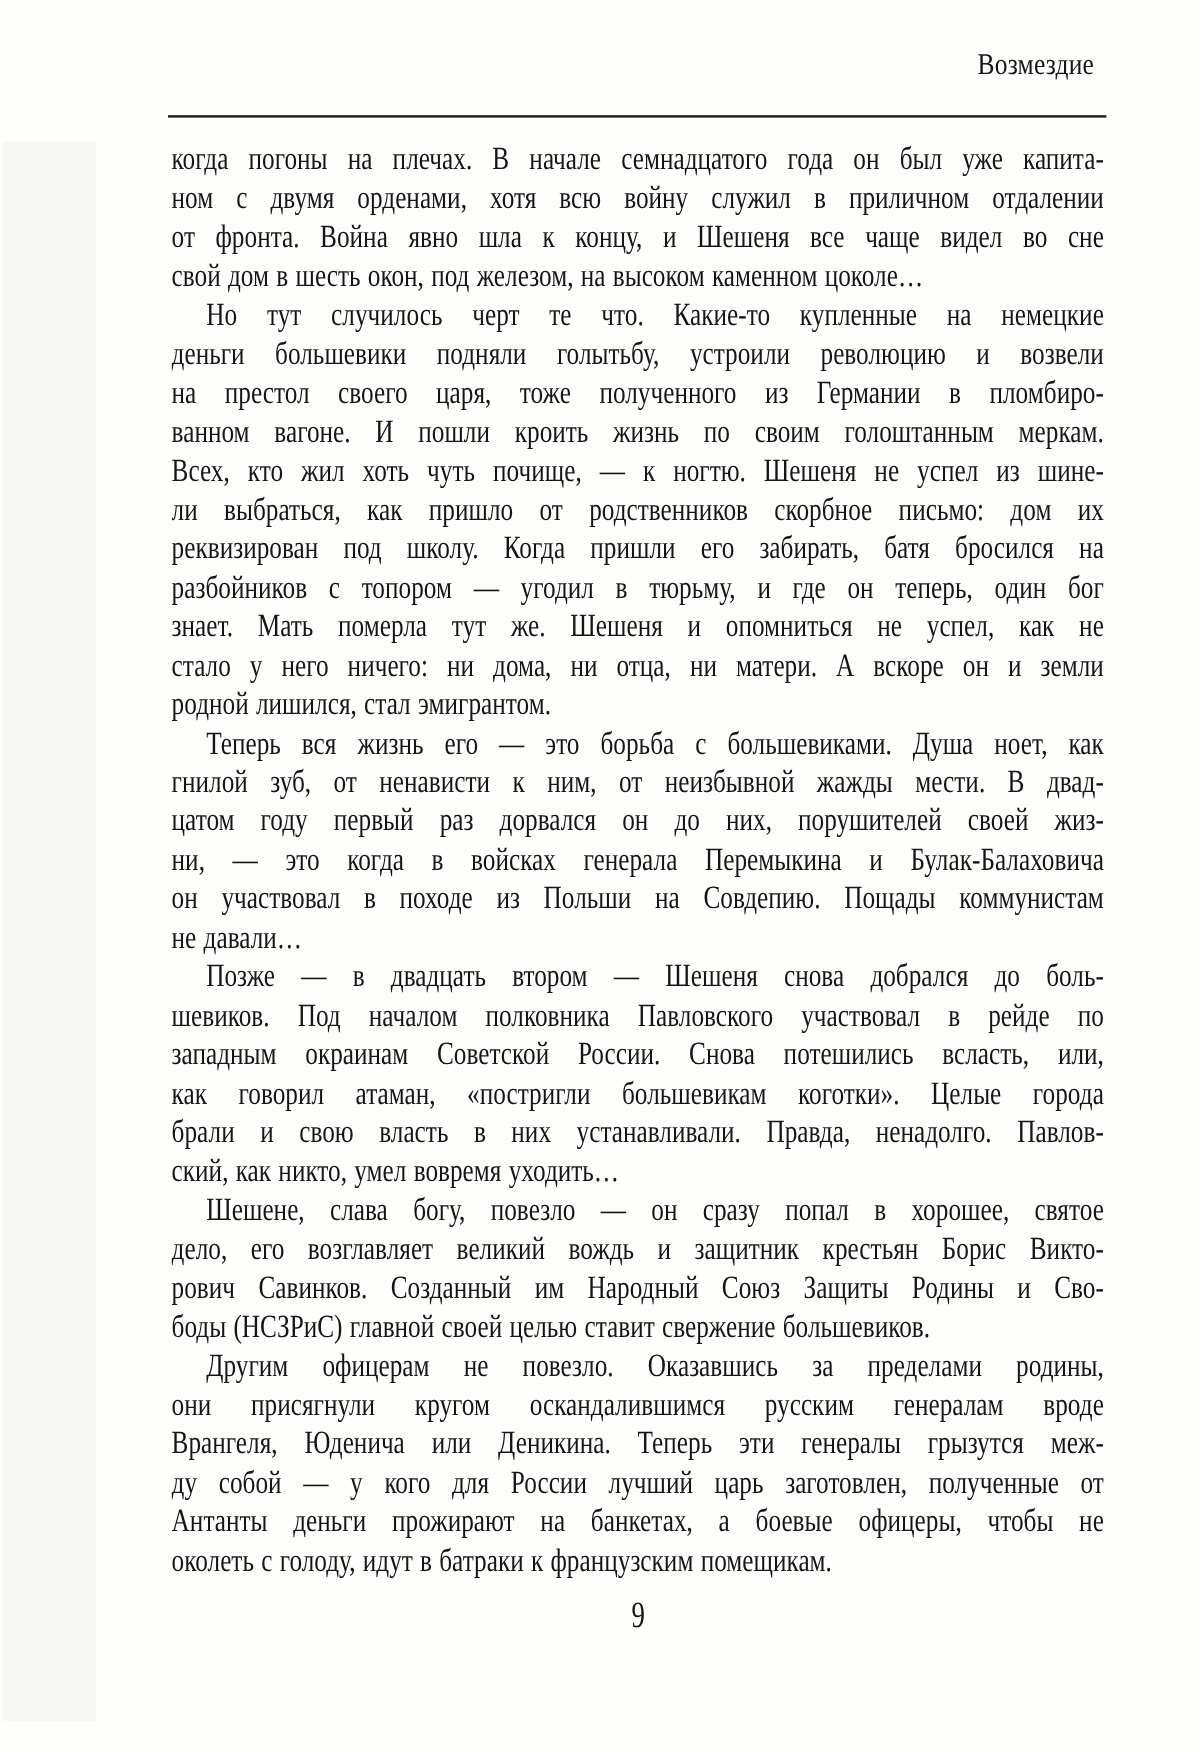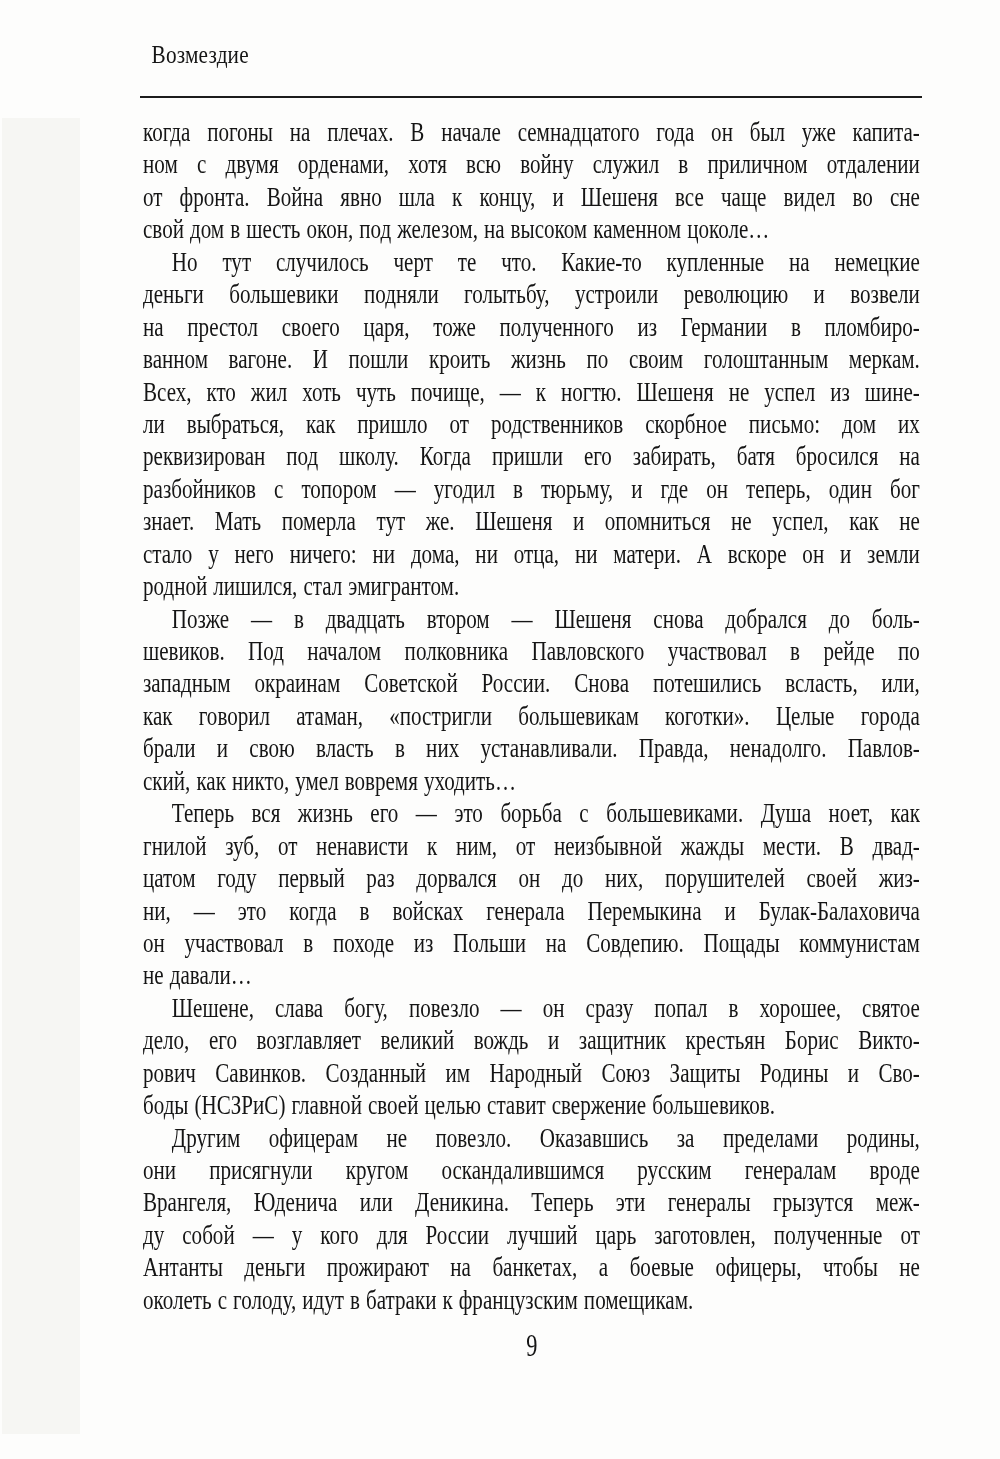--- a/index.html
+++ b/index.html
@@ -18,21 +18,21 @@
     top: 118px;
     width: 78px;
     height: 1316px;
     background: #f6f6f3;
   }
   .header-title {
     position: absolute;
     left: 143px;
     top: 40px;
     width: 777px;
-    text-align: left;
+    text-align: right;
     font-size: 25px;
     line-height: 30px;
     letter-spacing: 0.2px;
   }
   .header-title .squeeze {
     display: inline-block;
     transform: scaleX(0.85);
   }
   .header-rule {
     position: absolute;
@@ -106,34 +106,34 @@
         <div class="tline">ванном вагоне. И пошли кроить жизнь по своим голоштанным меркам.</div>
         <div class="tline">Всех, кто жил хоть чуть почище, — к ногтю. Шешеня не успел из шине-</div>
         <div class="tline">ли выбраться, как пришло от родственников скорбное письмо: дом их</div>
         <div class="tline">реквизирован под школу. Когда пришли его забирать, батя бросился на</div>
         <div class="tline">разбойников с топором — угодил в тюрьму, и где он теперь, один бог</div>
         <div class="tline">знает. Мать померла тут же. Шешеня и опомниться не успел, как не</div>
         <div class="tline">стало у него ничего: ни дома, ни отца, ни матери. А вскоре он и земли</div>
         <div class="tline lastline">родной лишился, стал эмигрантом.</div>
       </div>
       <div class="para">
+        <div class="tline firstline">Теперь вся жизнь его — это борьба с большевиками. Душа ноет, как</div>
+        <div class="tline">гнилой зуб, от ненависти к ним, от неизбывной жажды мести. В двад-</div>
+        <div class="tline">цатом году первый раз дорвался он до них, порушителей своей жиз-</div>
+        <div class="tline">ни, — это когда в войсках генерала Перемыкина и Булак-Балаховича</div>
+        <div class="tline">он участвовал в походе из Польши на Совдепию. Пощады коммунистам</div>
+        <div class="tline lastline">не давали…</div>
+      </div>
+      <div class="para">
         <div class="tline firstline">Позже — в двадцать втором — Шешеня снова добрался до боль-</div>
         <div class="tline">шевиков. Под началом полковника Павловского участвовал в рейде по</div>
         <div class="tline">западным окраинам Советской России. Снова потешились всласть, или,</div>
         <div class="tline">как говорил атаман, «постригли большевикам коготки». Целые города</div>
         <div class="tline">брали и свою власть в них устанавливали. Правда, ненадолго. Павлов-</div>
         <div class="tline lastline">ский, как никто, умел вовремя уходить…</div>
-      </div>
-      <div class="para">
-        <div class="tline firstline">Теперь вся жизнь его — это борьба с большевиками. Душа ноет, как</div>
-        <div class="tline">гнилой зуб, от ненависти к ним, от неизбывной жажды мести. В двад-</div>
-        <div class="tline">цатом году первый раз дорвался он до них, порушителей своей жиз-</div>
-        <div class="tline">ни, — это когда в войсках генерала Перемыкина и Булак-Балаховича</div>
-        <div class="tline">он участвовал в походе из Польши на Совдепию. Пощады коммунистам</div>
-        <div class="tline lastline">не давали…</div>
       </div>
       <div class="para">
         <div class="tline firstline">Шешене, слава богу, повезло — он сразу попал в хорошее, святое</div>
         <div class="tline">дело, его возглавляет великий вождь и защитник крестьян Борис Викто-</div>
         <div class="tline">рович Савинков. Созданный им Народный Союз Защиты Родины и Сво-</div>
         <div class="tline lastline">боды (НСЗРиС) главной своей целью ставит свержение большевиков.</div>
       </div>
       <div class="para">
         <div class="tline firstline">Другим офицерам не повезло. Оказавшись за пределами родины,</div>
         <div class="tline">они присягнули кругом оскандалившимся русским генералам вроде</div>

